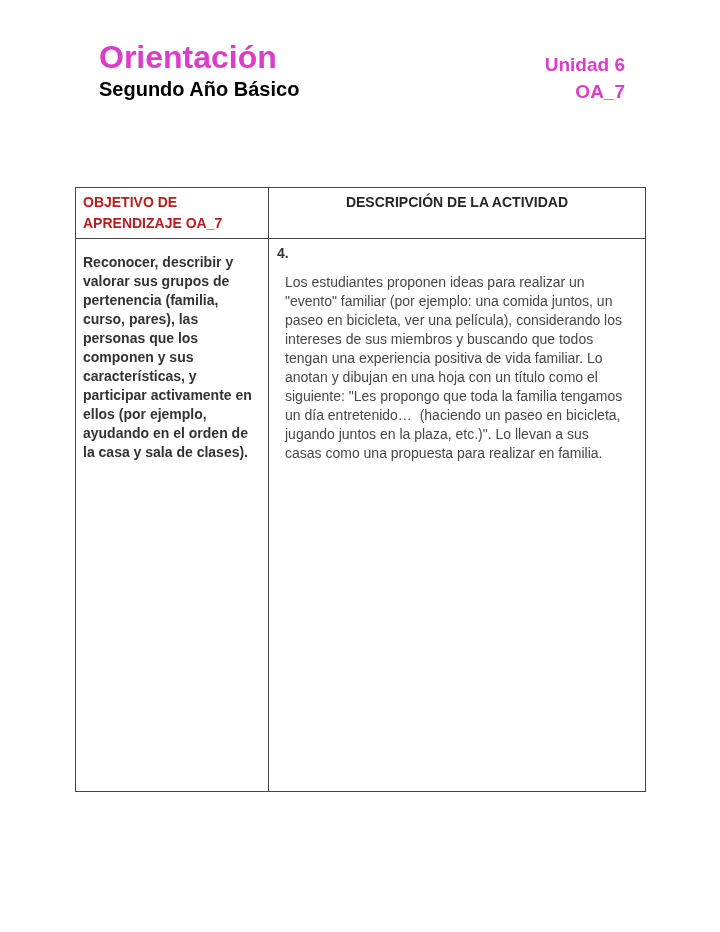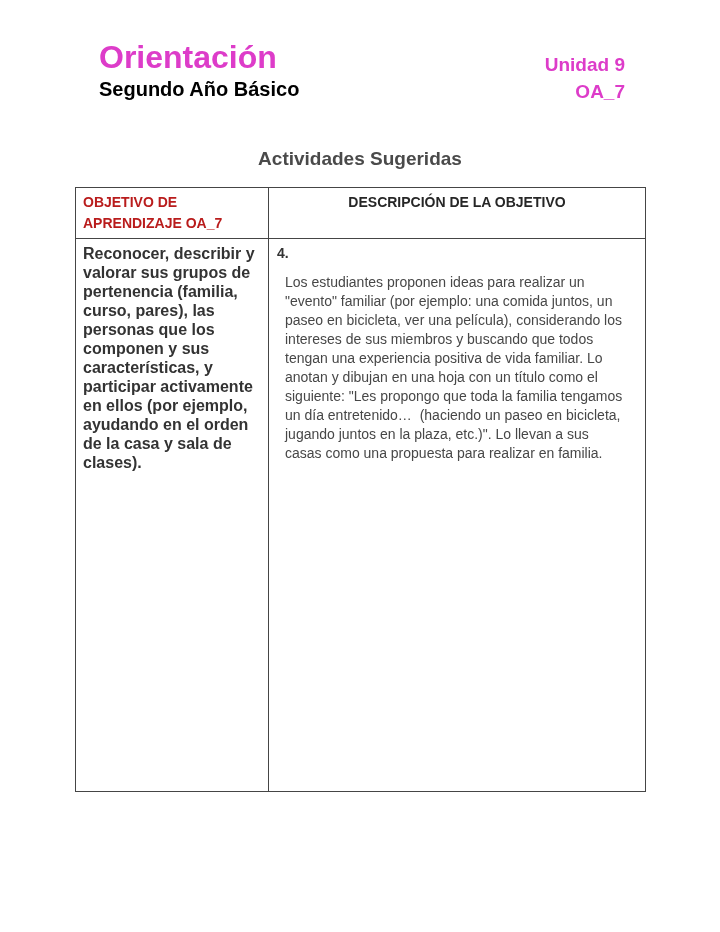--- a/index.html
+++ b/index.html
@@ -81,24 +81,24 @@
   }
   th.desc-head{
     font-size:14px;
     font-weight:bold;
     color:#262626;
     text-align:center;
     padding:4px 7px;
     line-height:21px;
   }
   td.objective-cell{
-    font-size:16px;
+    font-size:14px;
     font-weight:bold;
     color:#333333;
-    padding:5px 7px 5px 7px;
+    padding:14px 7px 5px 7px;
     line-height:19px;
   }
   td.activity-cell{
     font-size:14px;
     color:var(--ink-soft);
     padding:5px 12px 5px 8px;
     line-height:19px;
   }
   .activity-number{
     font-weight:bold;
@@ -113,35 +113,34 @@
 </head>
 <body>
 
 <div class="page">
 
   <div class="doc-title">Orientación</div>
 
   <div class="doc-subtitle">Segundo Año Básico</div>
 
   <div class="header-right">
-    <div>Unidad 9</div>
+    <div>Unidad 6</div>
     <div>OA_7</div>
   </div>
 
-  <div class="section-title">Actividades Sugeridas</div>
 
   <table class="activities">
     <colgroup>
         <col class="c1">
         <col class="c2">
       </colgroup>
     <thead>
       <tr>
         <th class="obj-head">OBJETIVO DE APRENDIZAJE OA_7</th>
-        <th class="desc-head">DESCRIPCIÓN DE LA OBJETIVO</th>
+        <th class="desc-head">DESCRIPCIÓN DE LA ACTIVIDAD</th>
       </tr>
     </thead>
     <tbody>
       <tr>
         <td class="objective-cell">Reconocer, describir y valorar sus grupos de pertenencia (familia, curso, pares), las personas que los componen y sus características, y participar activamente en ellos (por ejemplo, ayudando en el orden de la casa y sala de clases).</td>
         <td class="activity-cell">
           <p class="activity-number">4.</p>
           <p class="activity-text">Los estudiantes proponen ideas para realizar un "evento" familiar (por ejemplo: una comida juntos, un paseo en bicicleta, ver una película), considerando los intereses de sus miembros y buscando que todos tengan una experiencia positiva de vida familiar. Lo anotan y dibujan en una hoja con un título como el siguiente: "Les propongo que toda la familia tengamos un día entretenido…  (haciendo un paseo en bicicleta, jugando juntos en la plaza, etc.)". Lo llevan a sus casas como una propuesta para realizar en familia.</p>
         </td>
       </tr>

